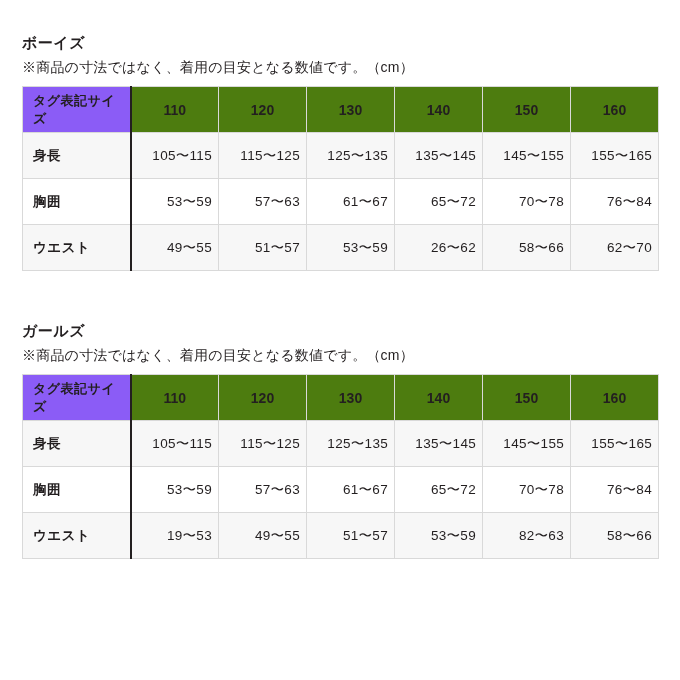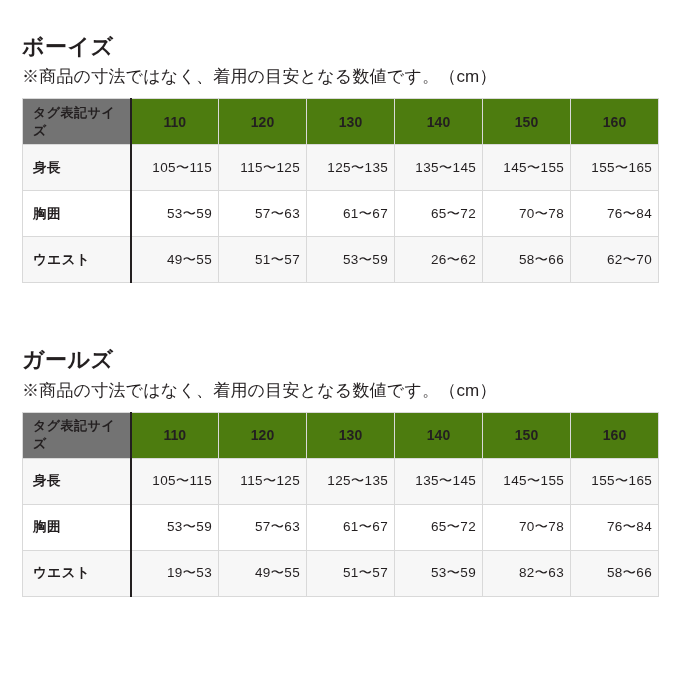--- a/index.html
+++ b/index.html
@@ -18,32 +18,32 @@
     position: relative;
     width: 680px;
     height: 680px;
     box-sizing: border-box;
     padding: 34px 22px 0 22px;
   }
   .section {
     width: 636px;
   }
   .section + .section {
-    margin-top: 64px;
+    margin-top: 51px;
   }
   .sec-title {
-    font-size: 22px;
+    font-size: 15px;
     font-weight: bold;
     letter-spacing: 0.5px;
     color: #231f20;
     margin: 0 0 6px 0;
     line-height: 1.2;
   }
   .sec-note {
-    font-size: 17px;
+    font-size: 14px;
     color: #231f20;
     margin: 0 0 10px 0;
     line-height: 1.3;
     letter-spacing: 0.2px;
   }
   table.size-table {
     border-collapse: collapse;
     width: 636px;
     table-layout: fixed;
   }
@@ -68,21 +68,21 @@
     border-right: 2px solid #231f20;
     letter-spacing: 0.5px;
   }
   table.size-table th.col-head {
     text-align: center;
     background: #4d7c0f;
     font-weight: bold;
     font-size: 14px;
   }
   table.size-table thead th.row-head {
-    background: #737373;
+    background: #8b5cf6;
     font-size: 13px;
   }
   table.size-table td {
     text-align: right;
     background: #ffffff;
     letter-spacing: 0.3px;
   }
   table.size-table tbody tr:nth-child(odd) td,
   table.size-table tbody tr:nth-child(odd) th.row-head {
     background: #f7f7f7;

